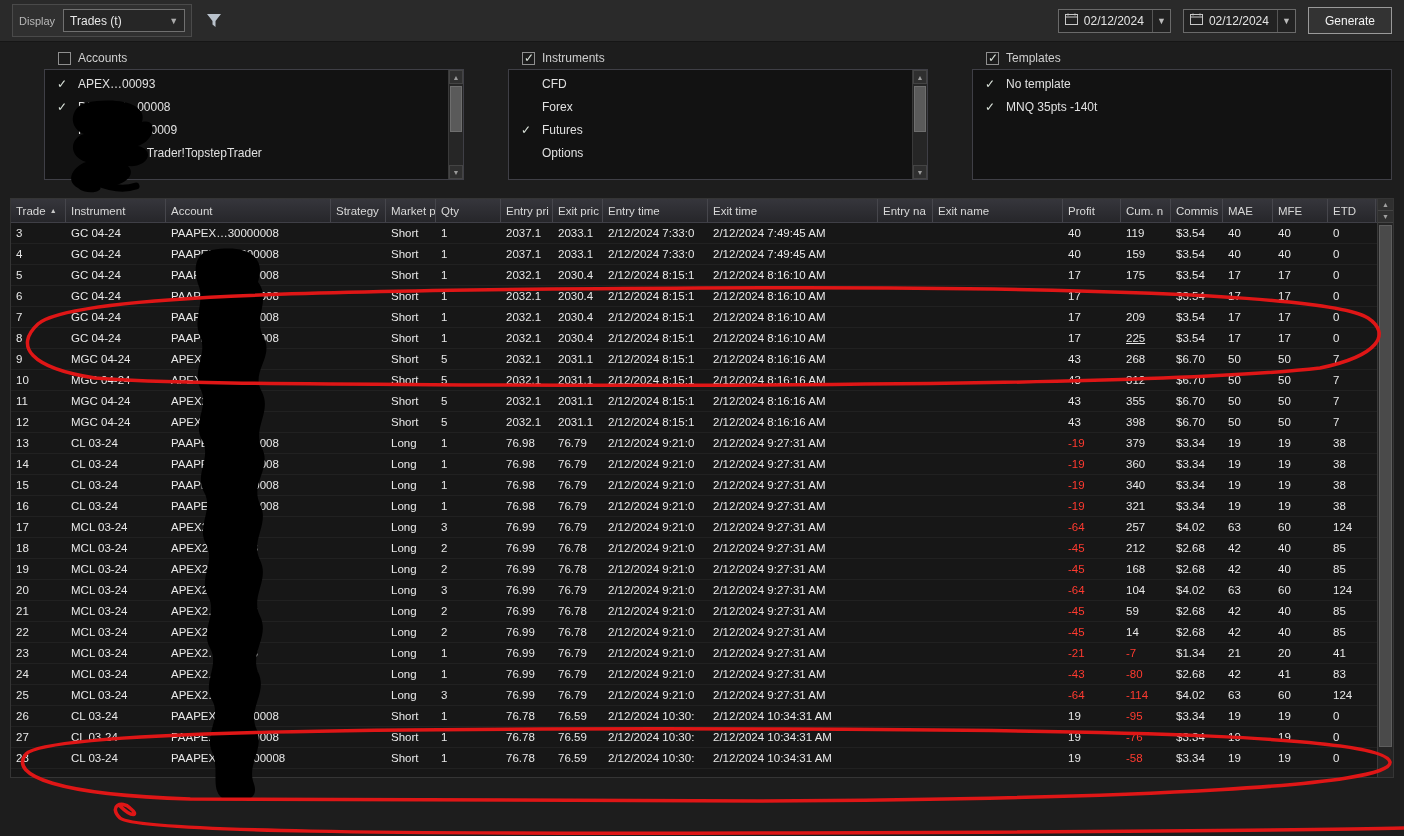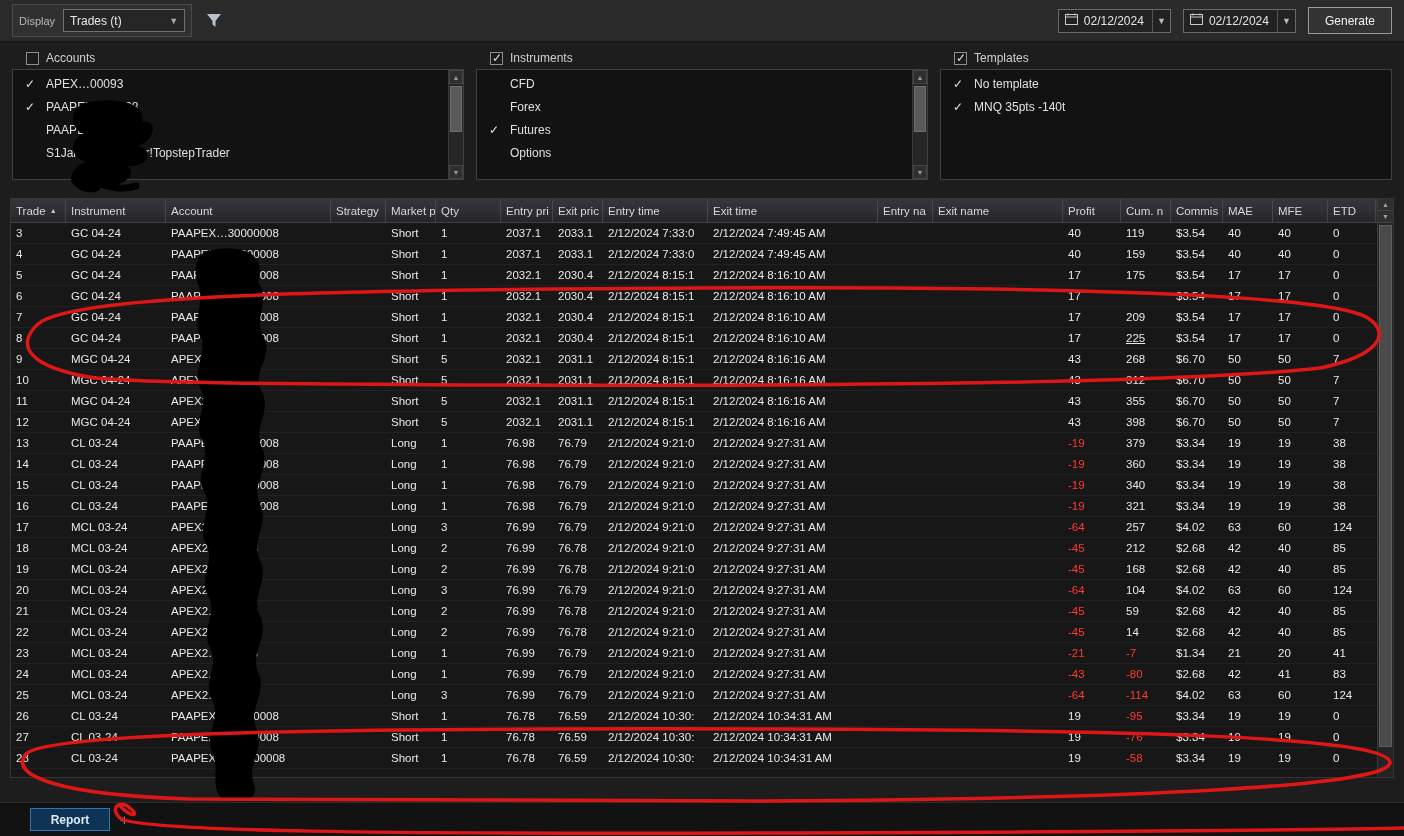--- a/index.html
+++ b/index.html
@@ -27,21 +27,21 @@
   .select{width:122px;height:23px;background:#262626;border:1px solid #707070;display:flex;align-items:center;
     padding:0 6px;font-size:12px;color:#e8e8e8;}
   .select .chev{margin-left:auto;color:#aaa;font-size:9px;}
   .filter-glyph{margin-left:4px;display:flex;align-items:center;}
   .toolbar-right{margin-left:auto;display:flex;gap:12px;align-items:center;}
   .date-picker{height:24px;background:#222;border:1px solid #6a6a6a;display:flex;align-items:center;padding:0 0 0 6px;gap:6px;font-size:12px;color:#e4e4e4;}
   .date-picker .chevbox{height:100%;width:18px;border-left:1px solid #555;display:flex;align-items:center;justify-content:center;color:#bbb;font-size:9px;margin-left:2px;}
   .generate-btn{height:27px;padding:0 16px;background:#333;border:1px solid #9a9a9a;color:#f2f2f2;font-size:12px;display:flex;align-items:center;}
   
   .filters{display:flex;gap:12px;padding:6px 12px 10px;height:148px;}
-  .filter-col{flex:1;display:flex;flex-direction:column;min-width:0;}
+  .filter-col{flex:1;display:flex;flex-direction:column;min-width:0;margin-left:32px;}
   .filter-head{display:flex;align-items:center;gap:7px;font-size:12px;color:#cfcfcf;margin:3px 0 4px 14px;}
   .cb{width:13px;height:13px;border:1px solid #8f8f8f;background:#1b1b1b;position:relative;flex:0 0 auto;}
   .cb.checked::after{content:"\2713";position:absolute;top:-2px;left:1px;color:var(--check);font-size:12px;}
   .listbox{flex:1;background:#121212;border:1px solid #3f3f46;position:relative;overflow:hidden;padding-top:2px;}
   .list-item{height:23px;display:flex;align-items:center;font-size:12px;color:#e0e0e0;padding-left:12px;gap:8px;white-space:nowrap;}
   .list-check{width:13px;color:var(--check);font-size:12px;flex:0 0 auto;}
   
   .vscroll{position:absolute;right:0;top:0;bottom:0;width:15px;background:#262626;border-left:1px solid #3a3a3a;}
   .vscroll .sarrow{height:14px;display:flex;align-items:center;justify-content:center;color:#9a9a9a;font-size:7px;background:#2f2f2f;border:1px solid #444;}
   .vscroll .sarrow.bottom{position:absolute;bottom:0;left:0;right:0;}
@@ -777,24 +777,20 @@
           <div class="td" style="width: 48px;">0</div>
         </div>
       </div>
     <div class="tscroll">
       <div class="sarrow">▲</div>
       <div class="sarrow">▼</div>
       <div class="thumb"></div>
     </div>
   </div>
 
-  <div class="bottom-bar">
-    <div class="report-tab">Report</div>
-    <div class="add-tab">+</div>
-  </div>
 
   <svg class="annotations" viewBox="0 0 1404 836" width="1404" height="836">
 
     <g>
       <path d="M85 103 C120 96 148 105 142 122 C158 118 156 140 138 146 C156 150 148 168 128 166 C140 178 112 192 98 184 C108 192 86 196 78 188 C64 180 74 166 86 162 C68 156 70 138 84 134 C68 128 70 108 85 103 Z" fill="#000"></path>
       <path d="M96 182 C110 188 124 190 136 186" stroke="#000" stroke-width="7" fill="none" stroke-linecap="round"></path>
     </g>
 
     <g>
       <path d="M212 250 C250 244 266 258 258 282 C272 300 252 318 264 338 C274 358 250 372 262 392 C272 412 252 428 262 448 C272 468 250 484 260 504 C270 524 250 540 260 560 C270 580 250 596 260 616 C270 636 250 652 258 672 C268 692 248 708 256 728 C266 748 246 764 254 784 C258 796 250 802 238 800 L222 798 C210 788 220 770 212 752 C204 734 222 718 212 700 C202 682 220 666 210 648 C200 630 218 614 208 596 C198 578 216 562 206 544 C196 526 214 510 204 492 C194 474 212 458 202 440 C192 422 210 406 200 388 C192 370 208 354 200 336 C192 318 206 302 198 284 C192 264 198 252 212 250 Z" fill="#000"></path>

